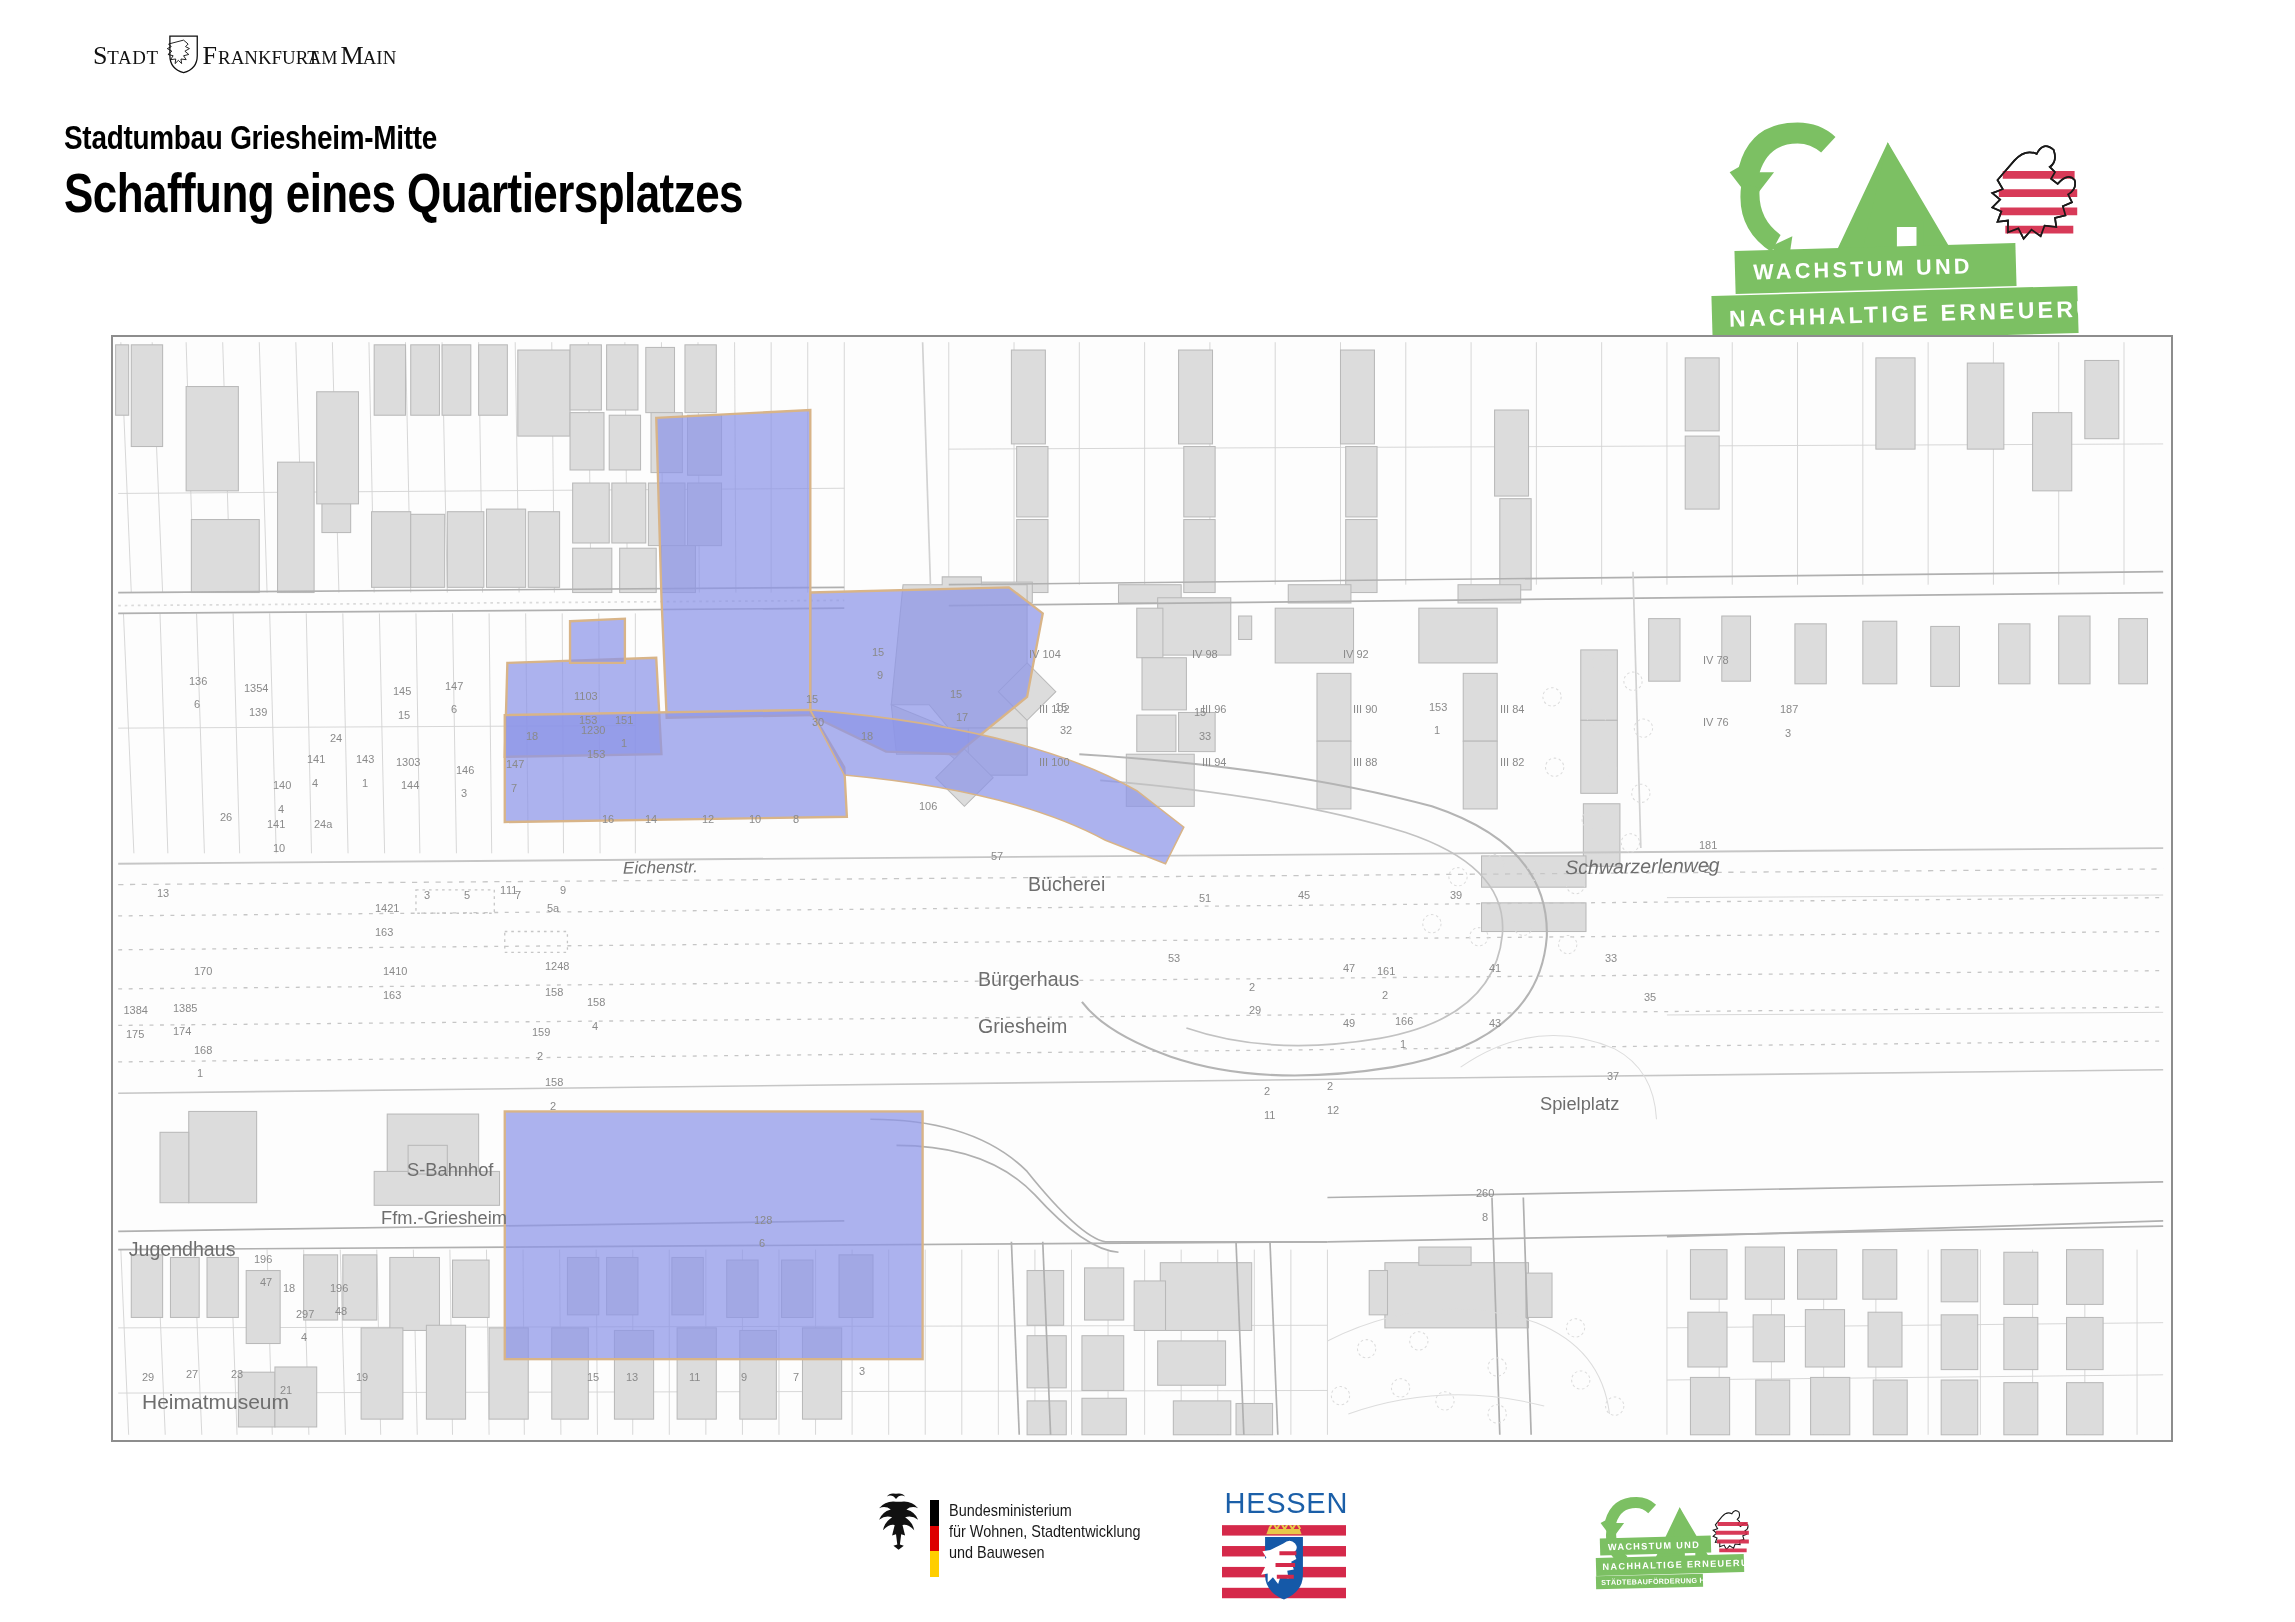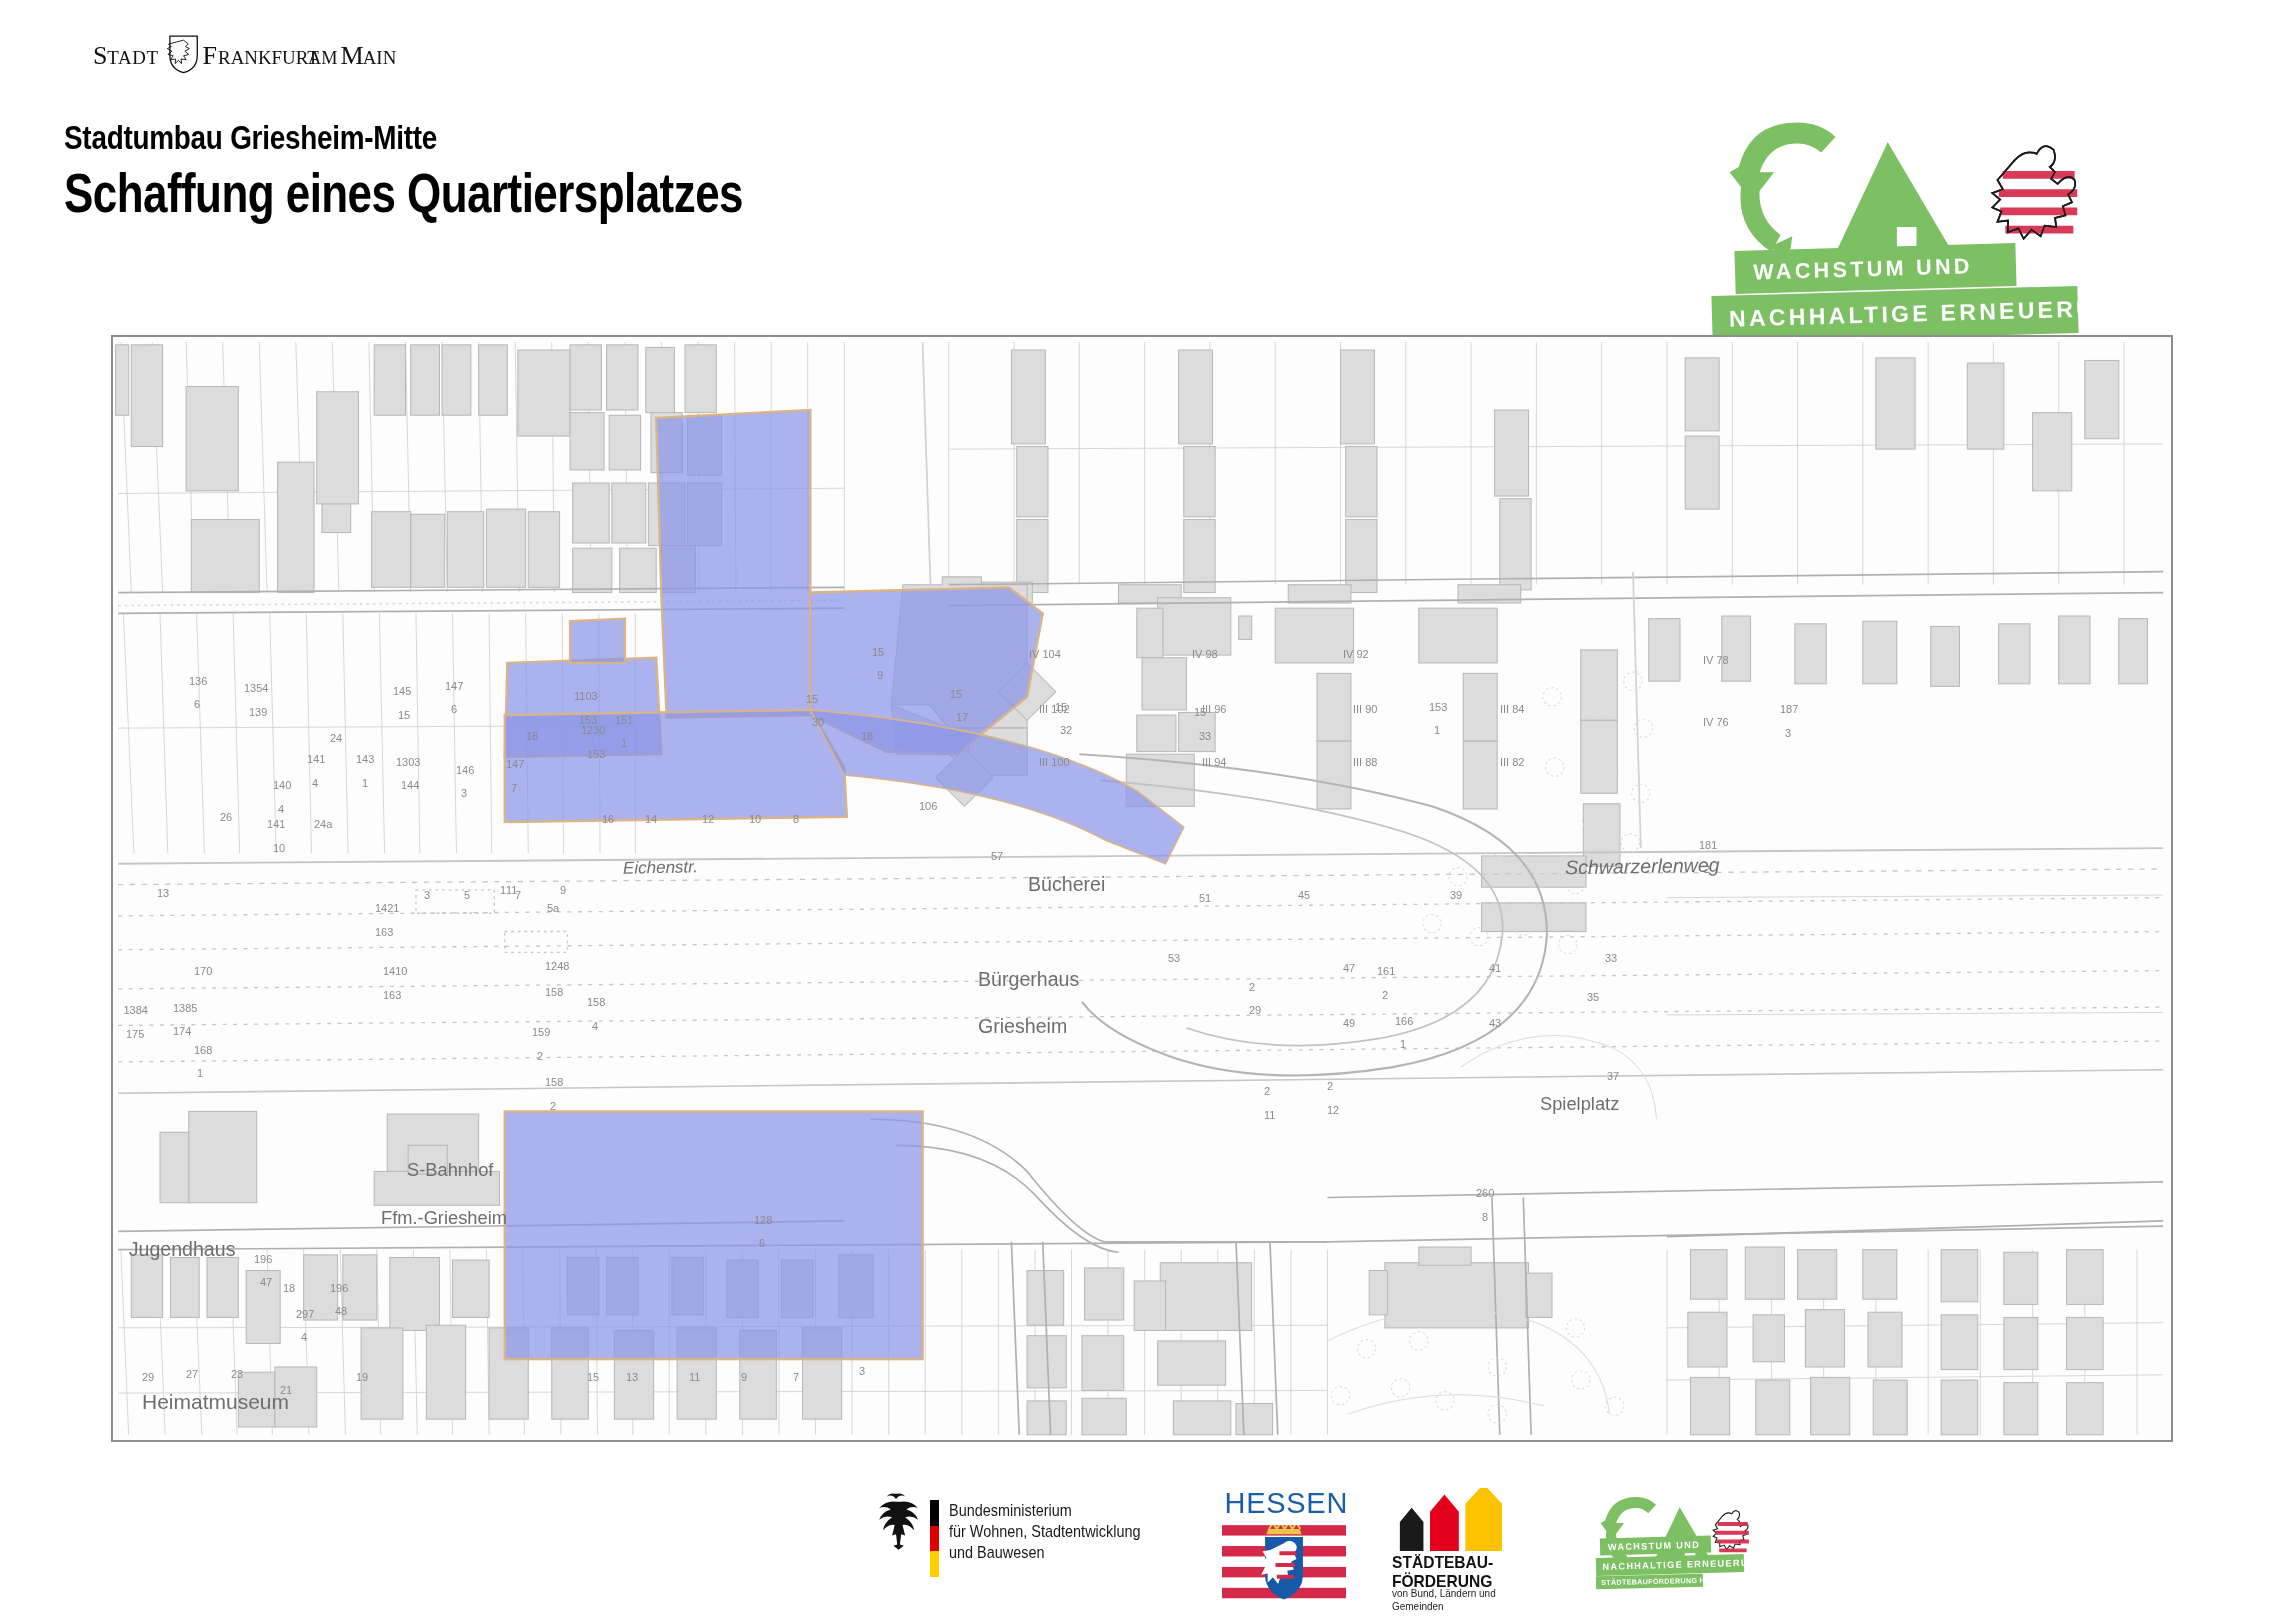--- a/index.html
+++ b/index.html
@@ -556,21 +556,21 @@
       <div class="maplabel" style="left: 878px; top: 513px; font-size: 11px; color: rgb(138, 138, 138);">57</div>
       <div class="maplabel" style="left: 1086px; top: 555px; font-size: 11px; color: rgb(138, 138, 138);">51</div>
       <div class="maplabel" style="left: 1055px; top: 615px; font-size: 11px; color: rgb(138, 138, 138);">53</div>
       <div class="maplabel" style="left: 1185px; top: 552px; font-size: 11px; color: rgb(138, 138, 138);">45</div>
       <div class="maplabel" style="left: 1337px; top: 552px; font-size: 11px; color: rgb(138, 138, 138);">39</div>
       <div class="maplabel" style="left: 1230px; top: 625px; font-size: 11px; color: rgb(138, 138, 138);">47</div>
       <div class="maplabel" style="left: 1376px; top: 625px; font-size: 11px; color: rgb(138, 138, 138);">41</div>
       <div class="maplabel" style="left: 1230px; top: 680px; font-size: 11px; color: rgb(138, 138, 138);">49</div>
       <div class="maplabel" style="left: 1376px; top: 680px; font-size: 11px; color: rgb(138, 138, 138);">43</div>
       <div class="maplabel" style="left: 1492px; top: 615px; font-size: 11px; color: rgb(138, 138, 138);">33</div>
-      <div class="maplabel" style="left: 1474px; top: 654px; font-size: 11px; color: rgb(138, 138, 138);">35</div>
+      <div class="maplabel" style="left: 1531px; top: 654px; font-size: 11px; color: rgb(138, 138, 138);">35</div>
       <div class="maplabel" style="left: 1494px; top: 733px; font-size: 11px; color: rgb(138, 138, 138);">37</div>
       <div class="maplabel" style="left: 916px; top: 311px; font-size: 11px; color: rgb(138, 138, 138);">IV 104</div>
       <div class="maplabel" style="left: 1079px; top: 311px; font-size: 11px; color: rgb(138, 138, 138);">IV 98</div>
       <div class="maplabel" style="left: 1230px; top: 311px; font-size: 11px; color: rgb(138, 138, 138);">IV 92</div>
       <div class="maplabel" style="left: 1590px; top: 317px; font-size: 11px; color: rgb(138, 138, 138);">IV 78</div>
       <div class="maplabel" style="left: 1590px; top: 379px; font-size: 11px; color: rgb(138, 138, 138);">IV 76</div>
       <div class="maplabel" style="left: 926px; top: 366px; font-size: 11px; color: rgb(138, 138, 138);">III 102</div>
       <div class="maplabel" style="left: 1089px; top: 366px; font-size: 11px; color: rgb(138, 138, 138);">III 96</div>
       <div class="maplabel" style="left: 1240px; top: 366px; font-size: 11px; color: rgb(138, 138, 138);">III 90</div>
       <div class="maplabel" style="left: 1387px; top: 366px; font-size: 11px; color: rgb(138, 138, 138);">III 84</div>
@@ -713,35 +713,20 @@
         <path d="M68 14 h54 l-3 -8 h-48 z" fill="#e8c84a"></path>
         <path d="M72 6 l6 -10 l6 10 l6 -10 l6 10 l6 -10 l6 10 l6 -10 l6 10" fill="none" stroke="#e8c84a" stroke-width="3"></path>
         <path d="M94 28 q10 -8 18 0 q6 8 -2 14 l4 10 l-8 4 l4 12 l-10 2 l2 12
                  l-12 -4 l-4 12 l-8 -10 l-8 8 l0 -14 l-10 2 l6 -12 l-8 -6 l10 -8
                  l-6 -10 l12 -2 z" fill="#ffffff"></path>
         <path d="M88 40 h26 v6 h-26 z M82 58 h30 v6 h-30 z M84 76 h26 v6 h-26 z" fill="#d5294a"></path>
       </g>
     </svg>
   </div>
 
-  <div class="f-logo" id="f-stbf">
-    <svg width="131" height="63" viewBox="0 0 200 96">
-      <path d="M12 96 L12 52 L30 30 L48 52 L48 96 Z" fill="#1a1a1a"></path>
-      <path d="M58 96 L58 36 L80 10 L102 36 L102 96 Z" fill="#e2001a"></path>
-      <path d="M112 96 L112 24 L140 -6 L168 24 L168 96 Z" fill="#fdc300"></path>
-    </svg>
-    <div class="stbf-cap">
-      <div>STÄDTEBAU-</div>
-      <div>FÖRDERUNG</div>
-    </div>
-    <div class="stbf-sub">
-      <div>von Bund, Ländern und</div>
-      <div>Gemeinden</div>
-    </div>
-  </div>
 
   <div class="f-logo" id="f-wx">
     <svg width="196" height="98" viewBox="0 0 300 150" style="position:absolute;left:0;top:0">
       <g fill="#7cc063">
         <path d="M14 42 q10 -36 48 -36 q18 0 30 12 l-12 13 q-8 -8 -19 -8
                  q-23 0 -30 23 l12 0 l-18 24 l-18 -24 z"></path>
         <path d="M16 56 q-5 36 24 55 l8 -14 q-19 -14 -17 -38 z"></path>
       </g>
       <g fill="#7cc063">
         <path d="M86 110 L128 22 L170 110 L152 110 L152 88 L116 88 L116 110 Z"></path>

